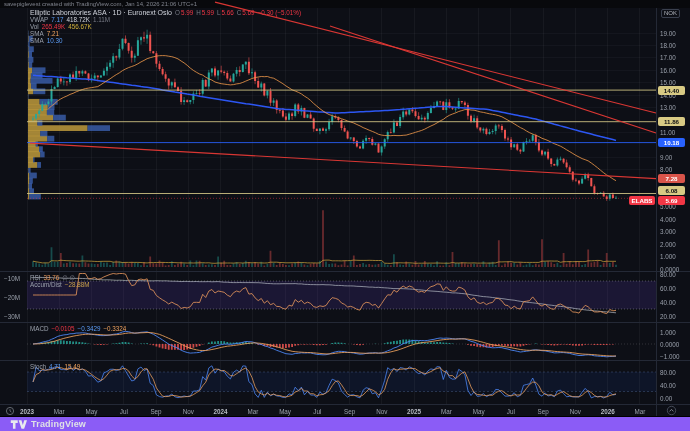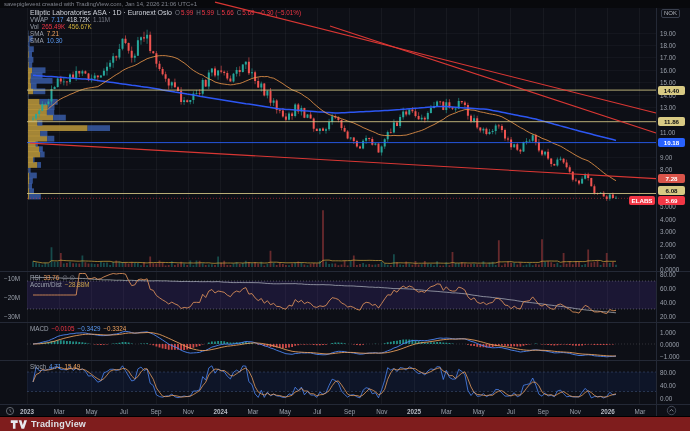--- a/index.html
+++ b/index.html
@@ -10,21 +10,21 @@
   #chart{position:absolute;top:0;left:0;}
   #overlay{position:absolute;inset:0;pointer-events:none;}
   .ax{position:absolute;font-size:6.3px;line-height:7px;white-space:nowrap;color:#9ba1ac;}
   .leg{position:absolute;font-size:6.3px;line-height:7px;white-space:nowrap;color:#9aa0ab;}
   .badge{position:absolute;left:658px;width:27px;text-align:center;font-size:6.2px;font-weight:700;
          line-height:7px;border-radius:2px;padding:1px 0;}
   .tag{left:629px;width:26px;}
   .pill{position:absolute;left:661px;top:9px;font-size:6px;color:#b2b5be;border:1px solid #3a404e;
         border-radius:2px;padding:0 2px;line-height:7px;background:#0d0f16;}
   .hit{position:absolute;background:transparent;}
-  .footer{position:absolute;left:0;right:0;bottom:0;height:14px;background:#7f1d1d;border-top:1px solid #000;
+  .footer{position:absolute;left:0;right:0;bottom:0;height:14px;background:#8b5cf6;border-top:1px solid #000;
           display:flex;align-items:center;gap:4px;padding-left:10px;}
   .footer .brand{color:#dfe1e6;font-weight:700;font-size:9px;letter-spacing:0.2px;}
   .icn{position:absolute;}
 </style>
 </head>
 <body>
 
 <div class="stage">
 
   <div class="attr">

